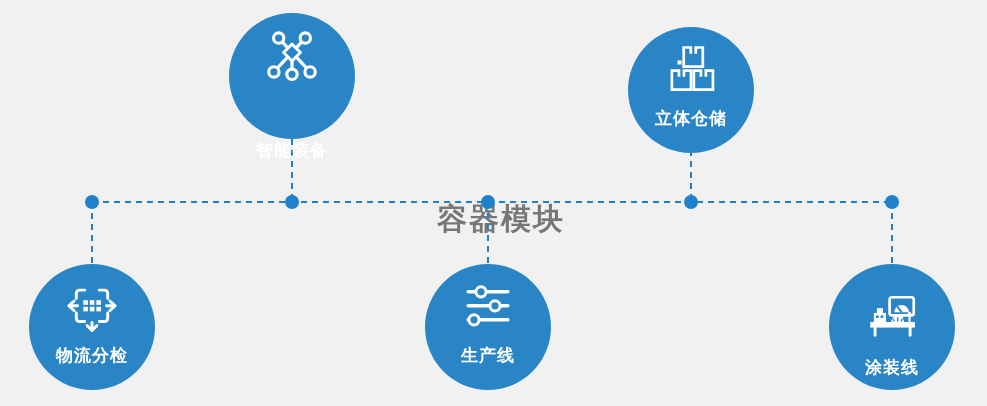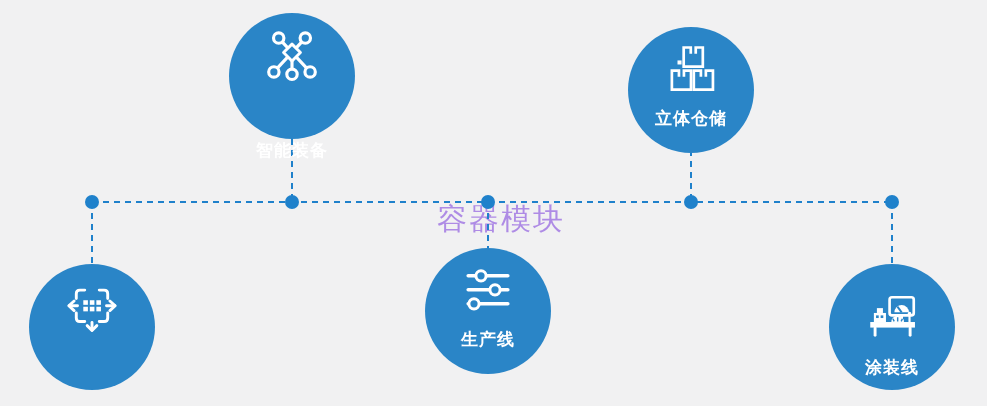--- a/index.html
+++ b/index.html
@@ -7,22 +7,22 @@
     width:987px;height:406px;
     background:#f1f1f2;
     overflow:hidden;
     font-family:"Liberation Sans", sans-serif;
     position:relative;
   }
   .stage{position:absolute;inset:0;}
   .watermark{
     position:absolute;left:437px;top:199px;
     font-size:30px;letter-spacing:2px;
-    color:#6d28d9;opacity:.5;
-    z-index:0;user-select:none;
+    color:#000000;opacity:.5;
+    z-index:0;user-select:none;font-weight:bold;
   }
   .hline{
     position:absolute;height:2px;z-index:1;
     background:repeating-linear-gradient(90deg,#1f81cb 0 6px,transparent 6px 11px);
   }
   .vline{
     position:absolute;width:2px;z-index:1;
     background:repeating-linear-gradient(180deg,#1f81cb 0 6px,transparent 6px 11px);
   }
   .dot{
@@ -82,20 +82,21 @@
         <g fill="#ffffff">
           <rect x="16.8" y="18.4" width="3.8" height="3.8"></rect>
           <rect x="22.2" y="18.4" width="3.8" height="3.8"></rect>
           <rect x="27.6" y="18.4" width="3.8" height="3.8"></rect>
           <rect x="16.8" y="23.8" width="3.8" height="3.8"></rect>
           <rect x="22.2" y="23.8" width="3.8" height="3.8"></rect>
           <rect x="27.6" y="23.8" width="3.8" height="3.8"></rect>
         </g>
       </svg>
     </span>
+    <span class="label">物流分检</span>
   </div>
 
   <div class="node" style="left:229px;top:13px;gap:48px;">
     <span class="icon">
       <svg viewBox="0 0 48 48" width="58" height="58">
         <g stroke="#ffffff" stroke-width="2.6" fill="none" stroke-linecap="round">
           <path d="M13,10 L39,38"></path>
           <path d="M35,10 L9,38"></path>
           <path d="M24,28 L24,40"></path>
         </g>
@@ -105,21 +106,21 @@
           <circle cx="35" cy="10" r="4.3"></circle>
           <circle cx="9" cy="38" r="4.3"></circle>
           <circle cx="24" cy="40" r="4.3"></circle>
           <circle cx="39" cy="38" r="4.3"></circle>
         </g>
       </svg>
     </span>
     <span class="label">智能装备</span>
   </div>
 
-  <div class="node" style="left:425px;top:248px;">
+  <div class="node" style="left:425px;top:264px;">
     <span class="icon">
       <svg viewBox="0 0 48 48" width="56" height="56">
         <g stroke="#ffffff" stroke-width="3" stroke-linecap="round" fill="none">
           <path d="M7,11 H41"></path>
             <path d="M7,23 H41"></path>
             <path d="M7,35 H41"></path>
         </g>
         <g fill="#2a85c7" stroke="#ffffff" stroke-width="2.6">
           <circle cx="18" cy="11" r="4.4"></circle>
           <circle cx="30" cy="23" r="4.4"></circle>

